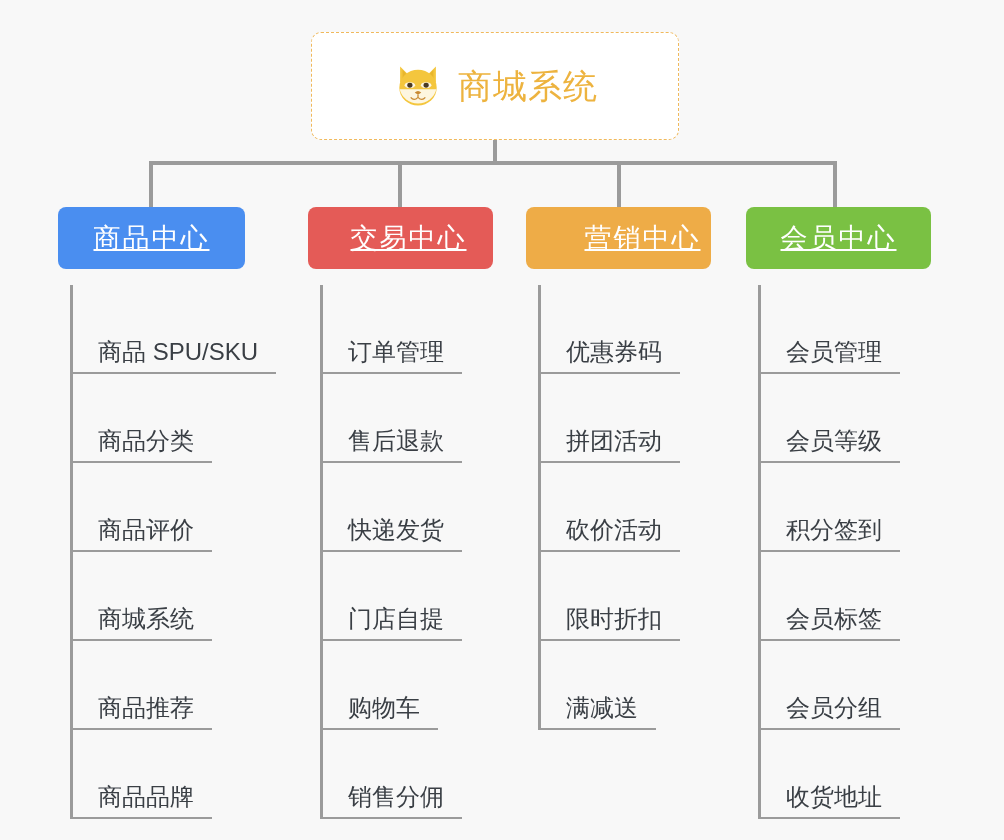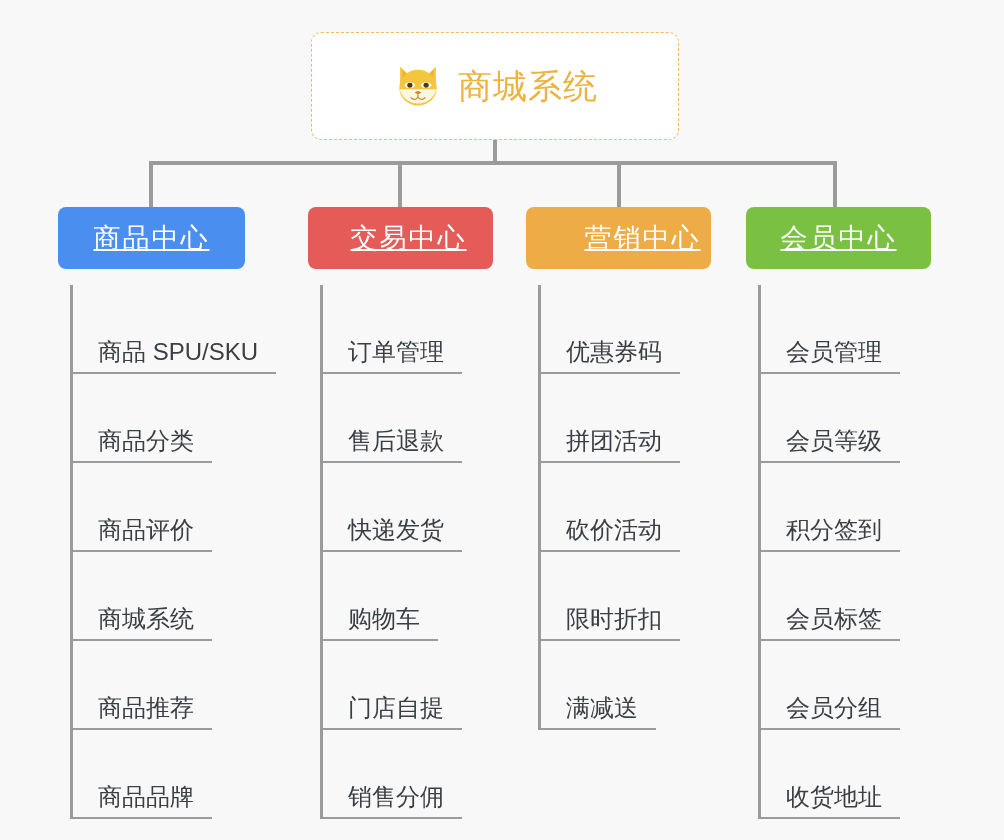--- a/index.html
+++ b/index.html
@@ -183,24 +183,24 @@
       <div class="leaf">
           <span class="leaf-inner">订单管理</span>
         </div>
       <div class="leaf">
           <span class="leaf-inner">售后退款</span>
         </div>
       <div class="leaf">
           <span class="leaf-inner">快递发货</span>
         </div>
       <div class="leaf">
+          <span class="leaf-inner">门店自提</span>
+        </div>
+      <div class="leaf">
           <span class="leaf-inner">购物车</span>
-        </div>
-      <div class="leaf">
-          <span class="leaf-inner">门店自提</span>
         </div>
       <div class="leaf">
           <span class="leaf-inner">销售分佣</span>
         </div>
     </div>
   </div>
 
   <div class="column" id="col-2">
     <div class="col-head" style="background:#eeac47;">营销中心</div>
     <div class="leaf-wrap">

